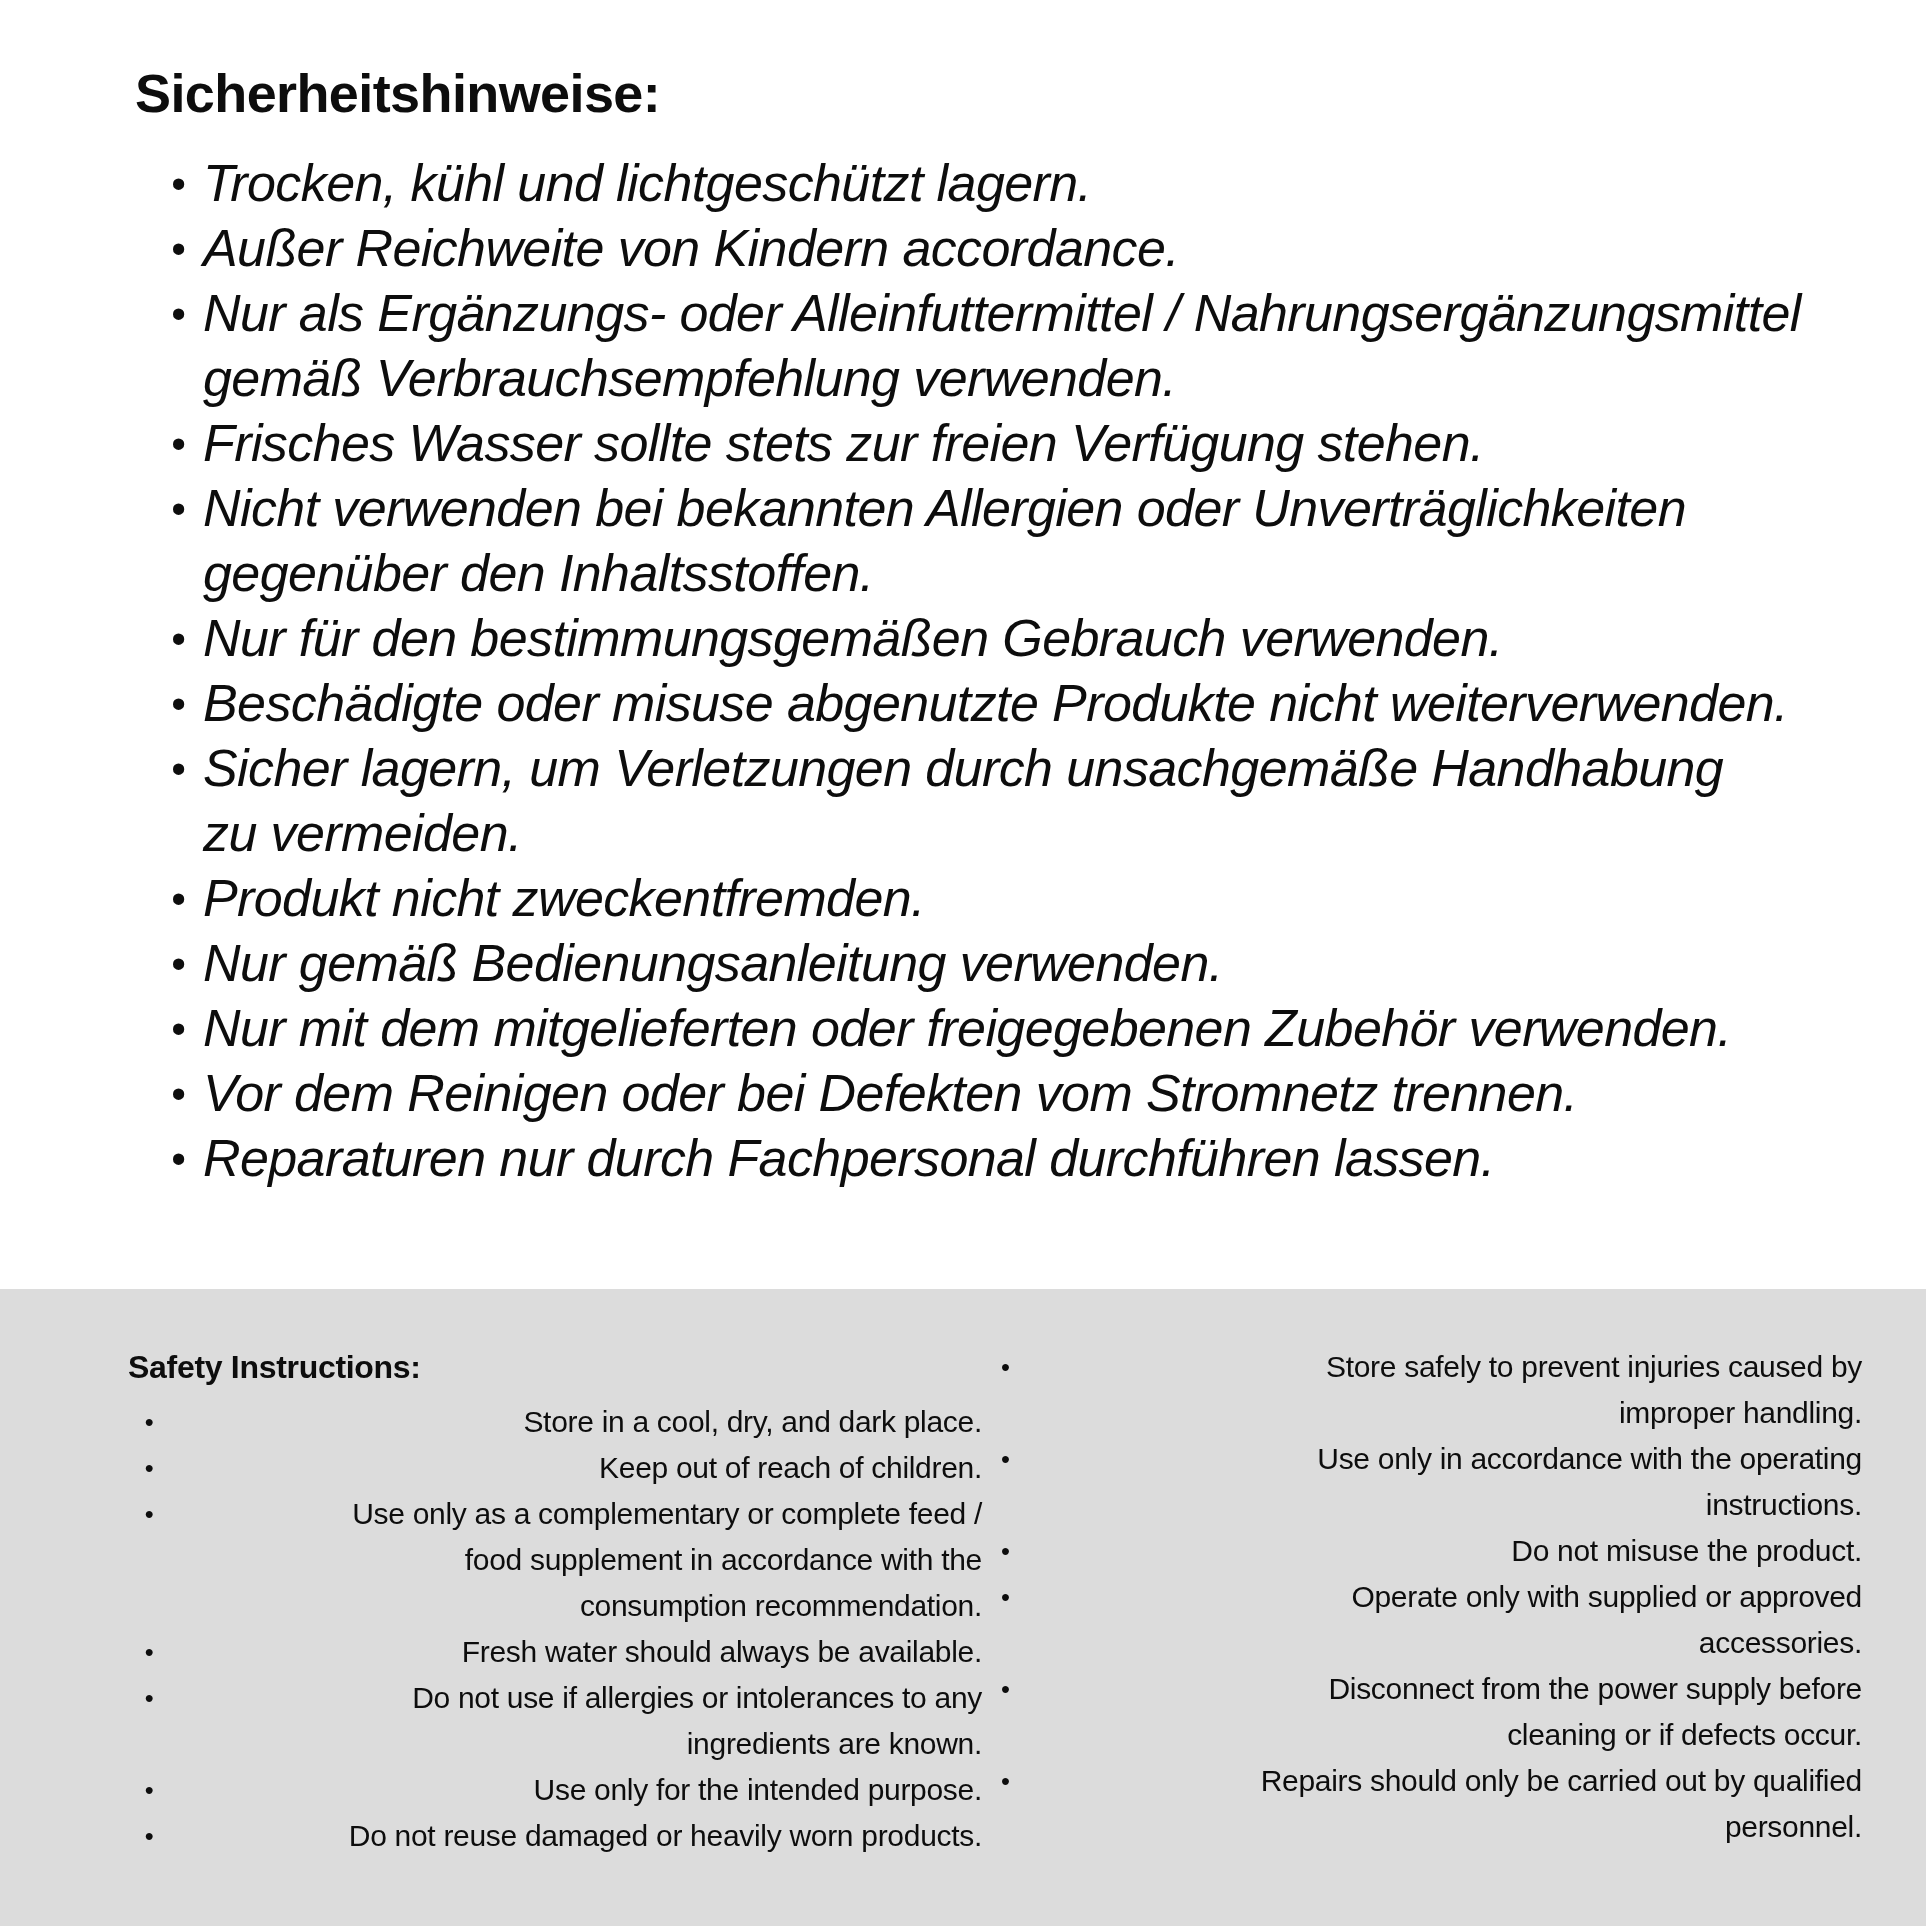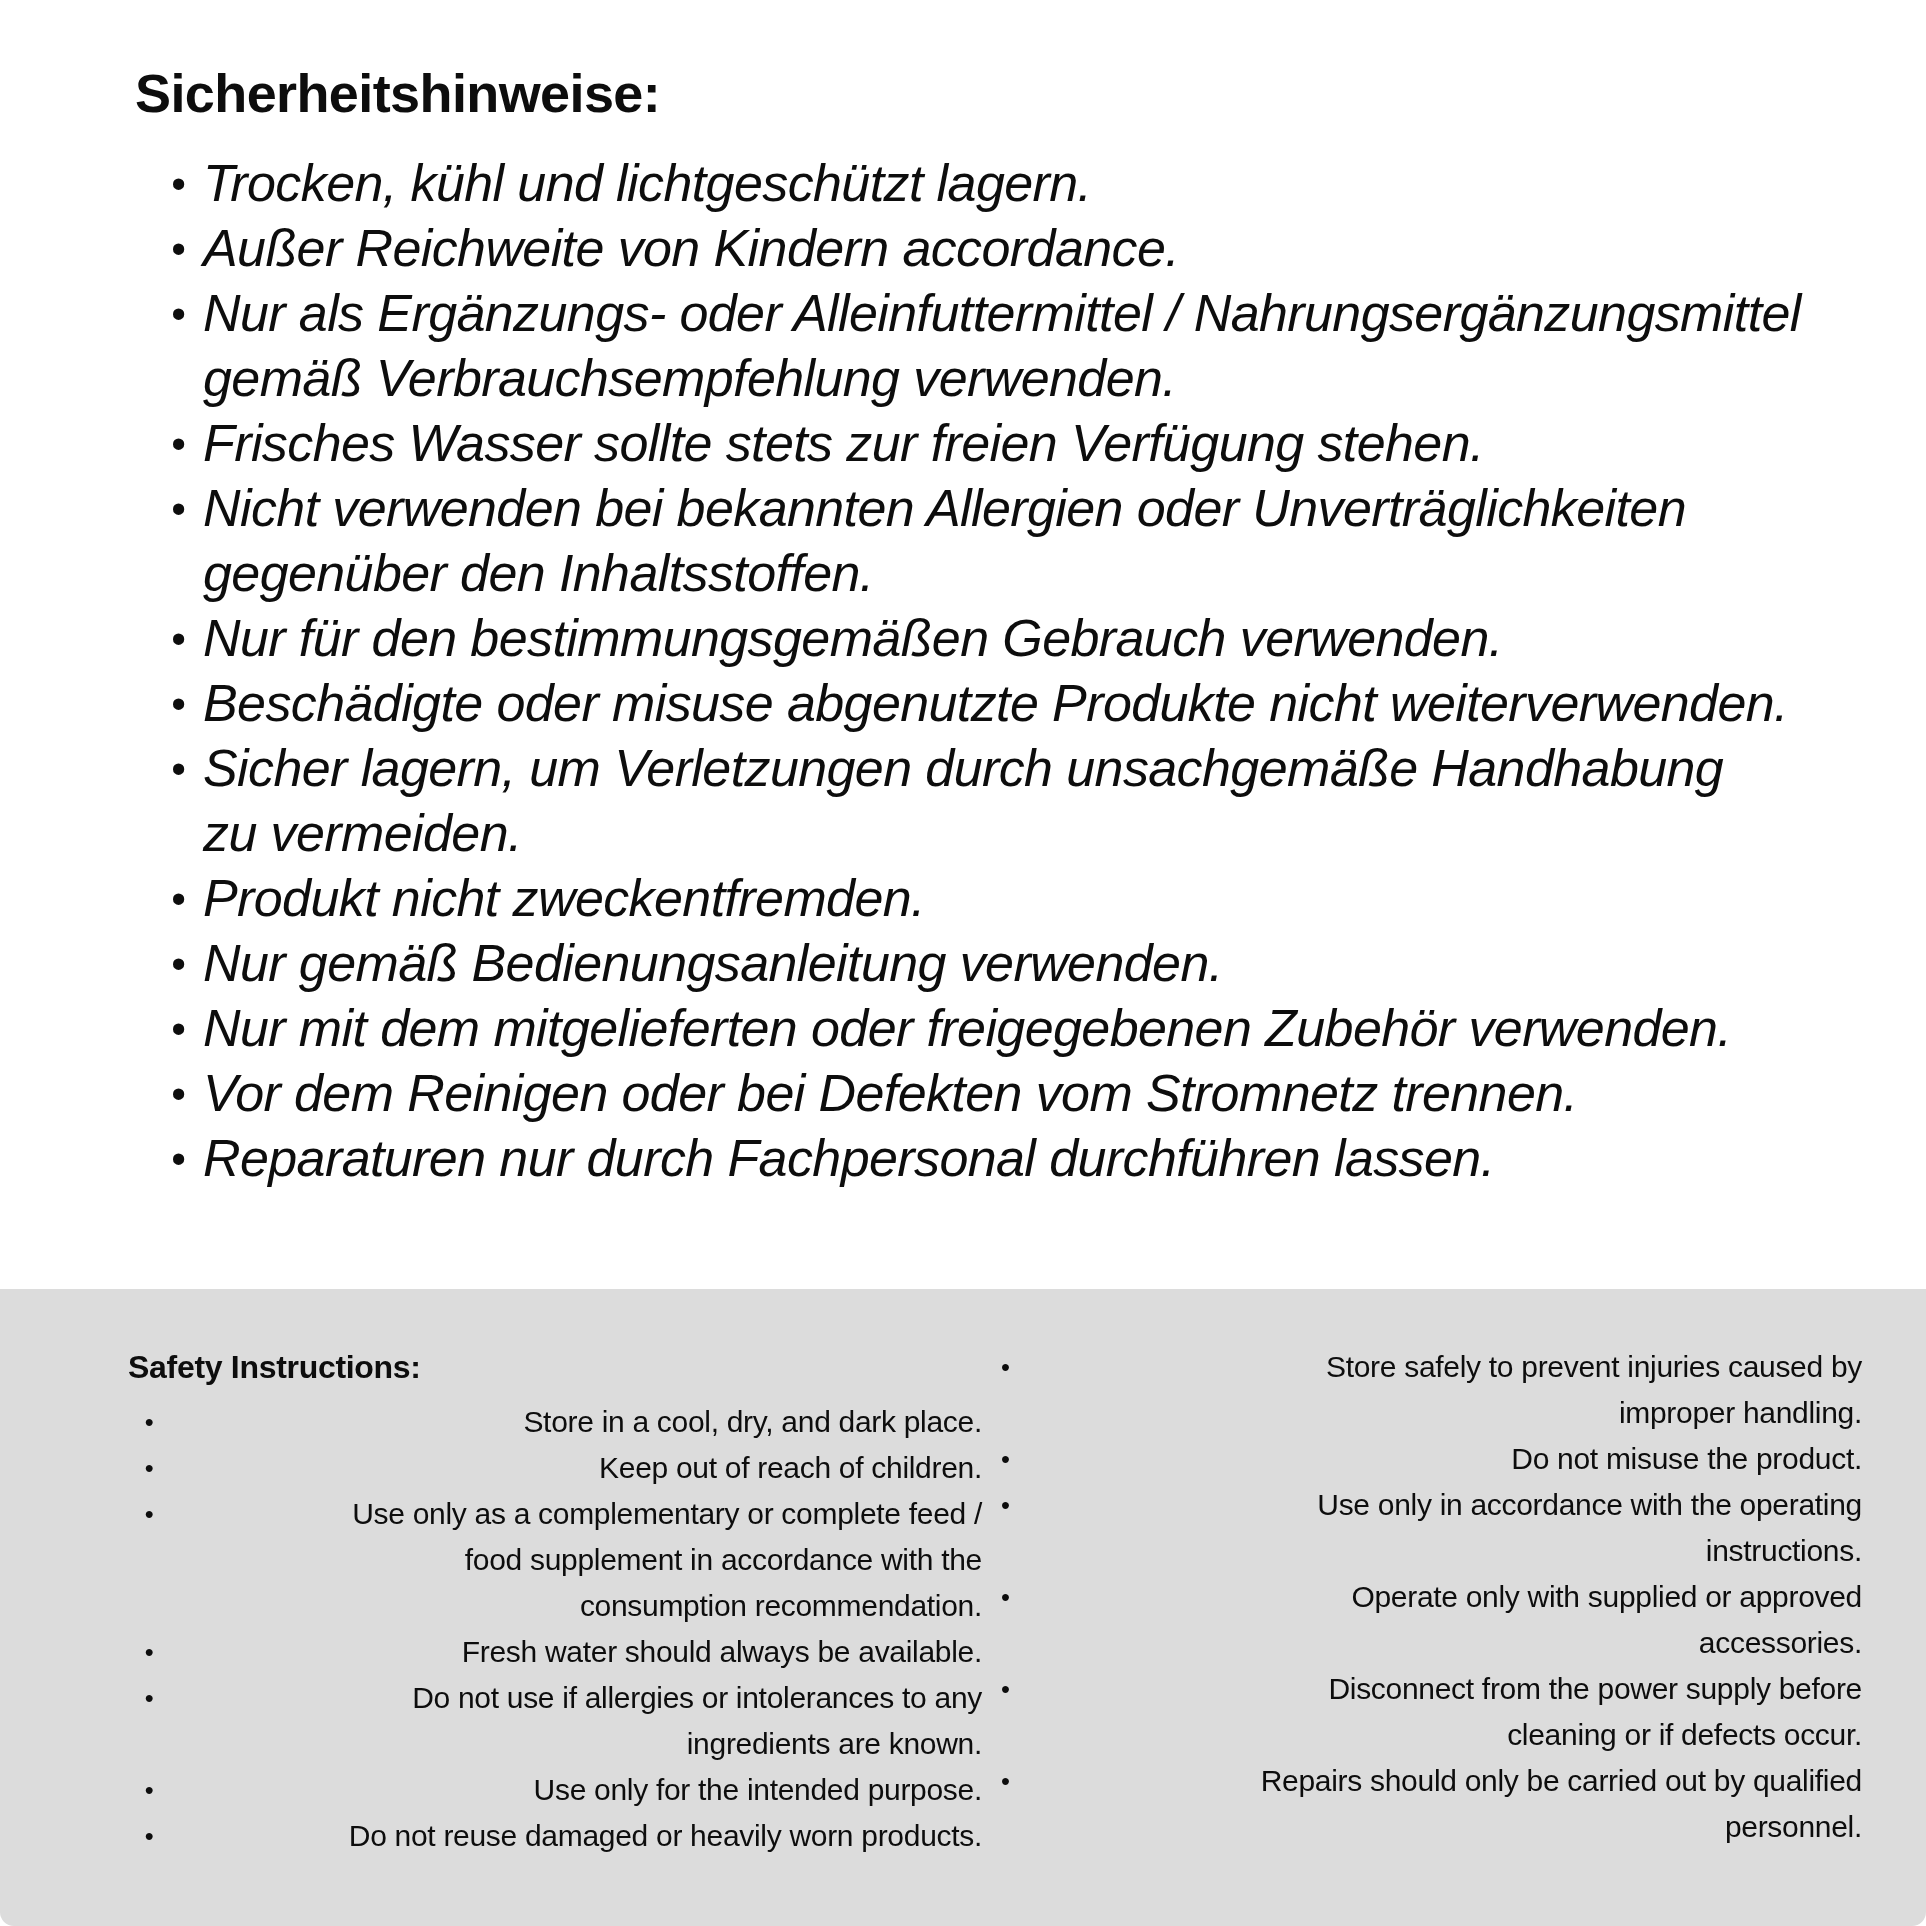--- a/index.html
+++ b/index.html
@@ -8,21 +8,20 @@
     background: #ffffff;
   }
   .page {
     position: relative;
     width: 1926px;
     height: 1926px;
     background: #ffffff;
     color: #0d0d0d;
     font-family: "Liberation Sans", "DejaVu Sans", sans-serif;
     overflow: hidden;
-    border-radius: 14px;
   }
 
   
   .section-de {
     box-sizing: border-box;
     height: 1289px;
     padding: 62px 77px 0 135px;
   }
   .de-heading {
     margin: 0;
@@ -143,23 +142,23 @@
         <li>Do not use if allergies or intolerances to any
 ingredients are known.</li>
         <li>Use only for the intended purpose.</li>
         <li>Do not reuse damaged or heavily worn products.</li>
       </ul>
     </div>
     <div class="en-col-right">
       <ul class="en-list">
         <li>Store safely to prevent injuries caused by
 improper handling.</li>
-        <li>Do not misuse the product.</li>
         <li>Use only in accordance with the operating
 instructions.</li>
+        <li>Do not misuse the product.</li>
         <li>Operate only with supplied or approved
 accessories.</li>
         <li>Disconnect from the power supply before
 cleaning or if defects occur.</li>
         <li>Repairs should only be carried out by qualified
 personnel.</li>
       </ul>
     </div>
   </div>
 

